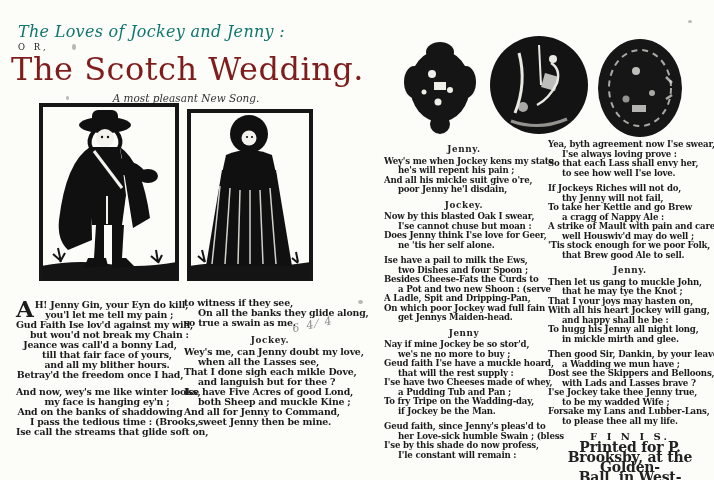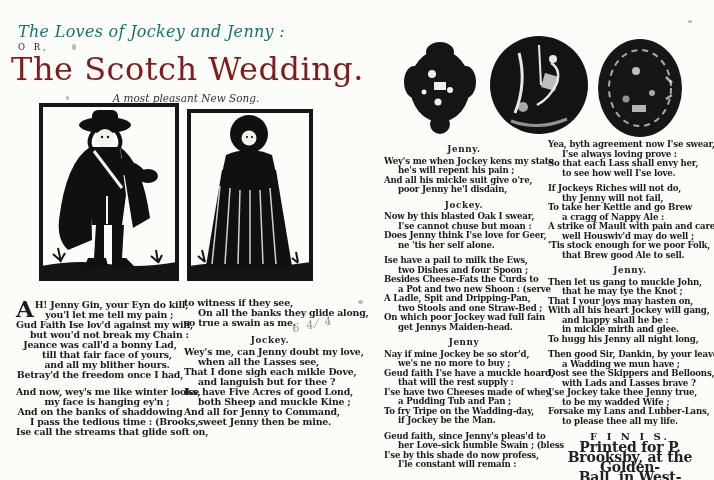--- a/index.html
+++ b/index.html
@@ -185,21 +185,20 @@
           <div class="vline ind">I'se cannot chuse but moan :</div>
           <div class="vline">Does Jenny think I'se love for Geer,</div>
           <div class="vline ind">ne 'tis her self alone.</div>
         </div>
         <div class="stanza">
           <div class="vline">Ise have a pail to milk the Ews,</div>
           <div class="vline ind">two Dishes and four Spoon ;</div>
           <div class="vline">Besides Cheese-Fats the Curds to</div>
           <div class="vline ind">a Pot and two new Shoon : (serve</div>
           <div class="vline">A Ladle, Spit and Dripping-Pan,</div>
-          <div class="vline ind">two Stools and one Straw-Bed ;</div>
           <div class="vline">On which poor Jockey wad full fain</div>
           <div class="vline ind">get Jennys Maiden-head.</div>
         </div>
         <div class="stanza">
           <div class="speaker">Jenny</div>
           <div class="vline">Nay if mine Jockey be so stor'd,</div>
           <div class="vline ind">we's ne no more to buy ;</div>
           <div class="vline">Geud faith I'se have a muckle hoard,</div>
           <div class="vline ind">that will the rest supply :</div>
           <div class="vline">I'se have two Cheeses made of whey,</div>
@@ -233,22 +232,22 @@
           <div class="vline">'Tis stock enough for we poor Folk,</div>
           <div class="vline ind">that Brew good Ale to sell.</div>
         </div>
         <div class="stanza">
           <div class="speaker">Jenny.</div>
           <div class="vline">Then let us gang to muckle John,</div>
           <div class="vline ind">that he may tye the Knot ;</div>
           <div class="vline">That I your joys may hasten on,</div>
           <div class="vline">With all his heart Jockey will gang,</div>
           <div class="vline ind">and happy shall he be :</div>
+          <div class="vline">To hugg his Jenny all night long,</div>
           <div class="vline ind">in mickle mirth and glee.</div>
-          <div class="vline">To hugg his Jenny all night long,</div>
         </div>
         <div class="stanza">
           <div class="vline">Then good Sir, Dankin, by your leave,</div>
           <div class="vline ind">a Wadding we mun have ;</div>
           <div class="vline">Dost see the Skippers and Belloons,</div>
           <div class="vline ind">with Lads and Lasses brave ?</div>
           <div class="vline">I'se Jockey take thee Jenny true,</div>
           <div class="vline ind">to be my wadded Wife ;</div>
           <div class="vline">Forsake my Lans and Lubber-Lans,</div>
           <div class="vline ind">to please thee all my life.</div>

